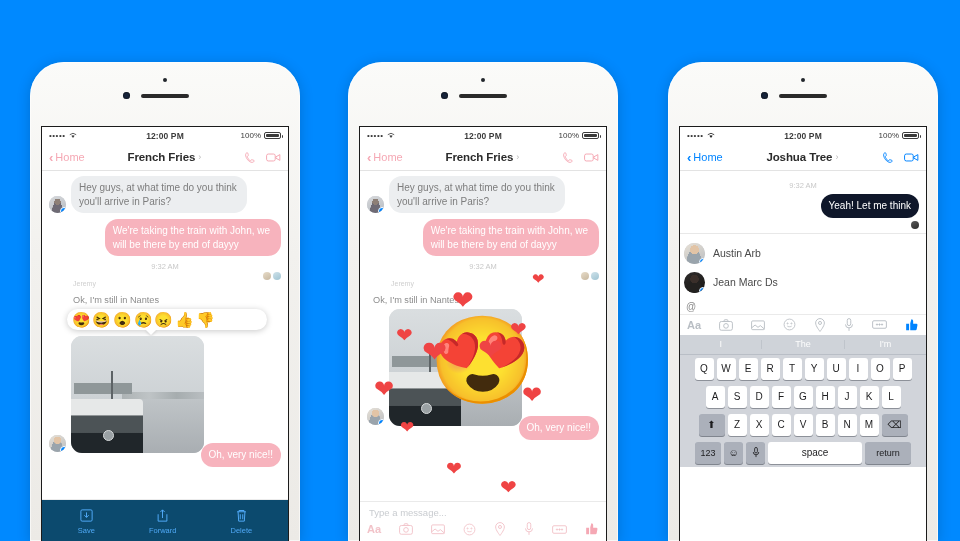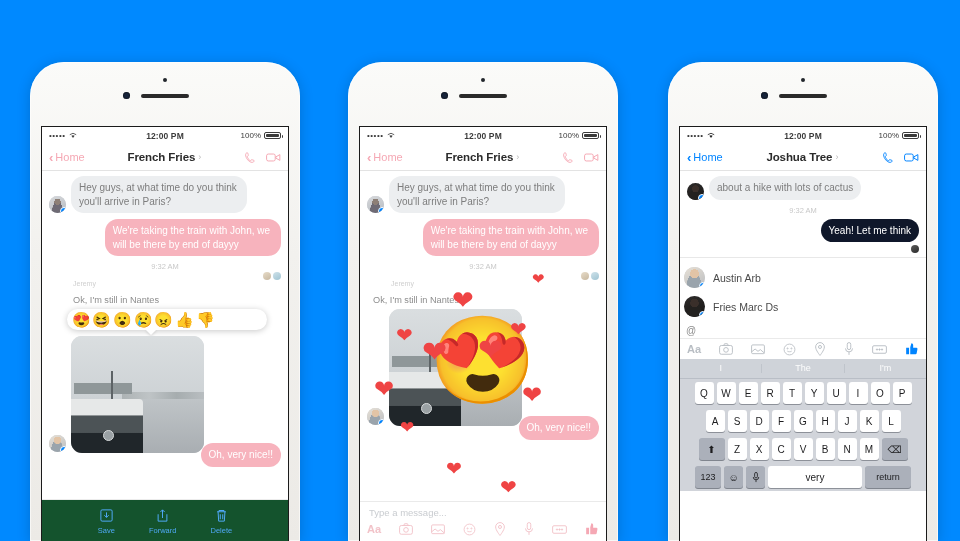--- a/index.html
+++ b/index.html
@@ -218,23 +218,23 @@
   .composer .ph { font-size: 9.5px; color: #c9ccd0; padding: 1px 2px 4px; }
   .tools { display: flex; align-items: center; justify-content: space-between; }
   .tools .t { color: #b9bec4; display: inline-flex; }
   .tools .t.thumb { color: #0084ff; }
   .tools.pink .t { color: #f2c3c9; }
   .tools.pink .t.thumb { color: #f5a8b4; }
 
   
   .actionbar {
     flex: 0 0 auto; border-top: 1px solid #ececec;
-    display: flex; align-items: center; justify-content: center; gap: 34px;
+    display: flex; align-items: center; justify-content: center; gap: 54px;
     padding: 8px 0 6px;
-    background: #14532d;
+    background: #0c4a6e;
   }
   .action { display: flex; flex-direction: column; align-items: center; gap: 3px; color: #4fa8f5; }
   .action .lb { font-size: 7.5px; }
 
   
   .keyboard { flex: 0 0 auto; background: #d1d4da; }
   .predict {
     display: flex; height: 20px; align-items: center;
     background: #cfd3d9; border-bottom: 1px solid #b9bec6;
   }
@@ -607,27 +607,20 @@
           <span class="icn">
             <svg width="15" height="13" viewBox="0 0 26 18" fill="none" stroke="currentColor" stroke-width="1.7">
                 <rect x="1" y="3" width="15" height="12" rx="3"></rect>
                 <path d="M17 8l7-4v10l-7-4z"></path>
               </svg>
           </span>
         </div>
       </div>
 
       <div class="thread" style="flex:0 0 auto;padding-bottom:4px;">
-        <div class="row">
-          <div class="avatar dark">
-              <div class="face"></div>
-              <div class="badge"></div>
-            </div>
-          <div class="bubble">about a hike with lots of cactus</div>
-        </div>
         <div class="timestamp">9:32 AM</div>
         <div class="row out">
           <div class="bubble out blue">Yeah! Let me think</div>
         </div>
         <div class="seen-row">
           <span class="seen-dot dk"></span>
         </div>
       </div>
 
       <div class="member-list">
@@ -636,21 +629,21 @@
               <div class="face"></div>
               <div class="badge"></div>
             </div>
           <span class="nm">Austin Arb</span>
         </div>
         <div class="member">
           <div class="avatar dark">
               <div class="face"></div>
               <div class="badge"></div>
             </div>
-          <span class="nm">Fries Marc Ds</span>
+          <span class="nm">Jean Marc Ds</span>
         </div>
       </div>
 
       <div class="at-row">@</div>
 
       <div class="composer" style="padding-top:3px;padding-bottom:3px;">
         <div class="tools">
           <span class="t" style="font-size:11px;font-weight:600;">Aa</span>
           <span class="t">
               <svg width="14" height="12" viewBox="0 0 24 20" fill="none" stroke="currentColor" stroke-width="1.6">
@@ -743,21 +736,21 @@
         </div>
         <div class="krow">
           <span class="key num">123</span>
           <span class="key sm">☺</span>
           <span class="key sm">
             <svg width="8" height="11" viewBox="0 0 16 24" fill="none" stroke="#1d1d1f" stroke-width="1.8">
                 <rect x="5" y="1" width="6" height="12" rx="3"></rect>
                 <path d="M2 11a6 6 0 0 0 12 0M8 17v5"></path>
               </svg>
           </span>
-          <span class="key space">very</span>
+          <span class="key space">space</span>
           <span class="key ret">return</span>
         </div>
       </div>
 
     </div>
   </div>
 
 </div>
 
 </body></html>

